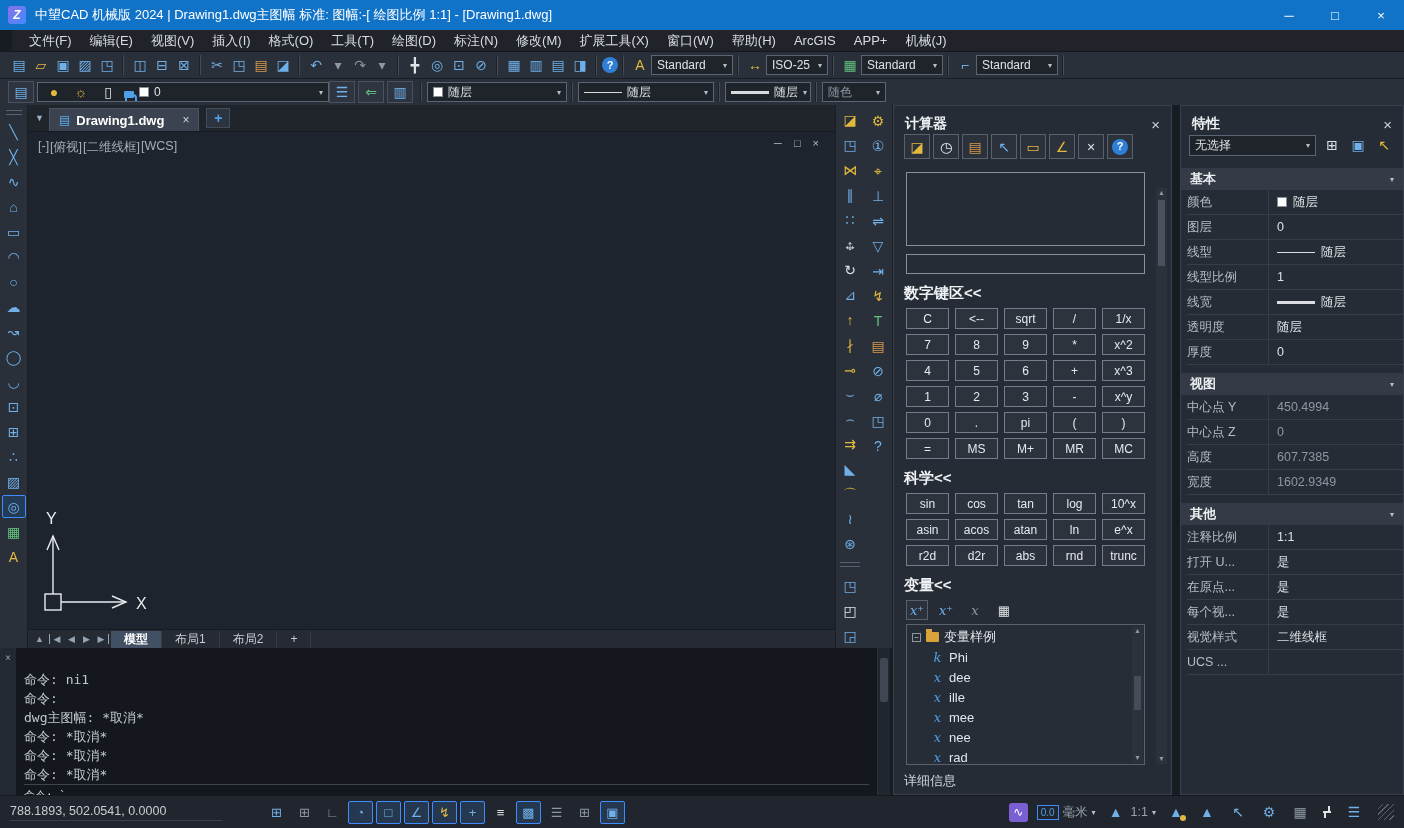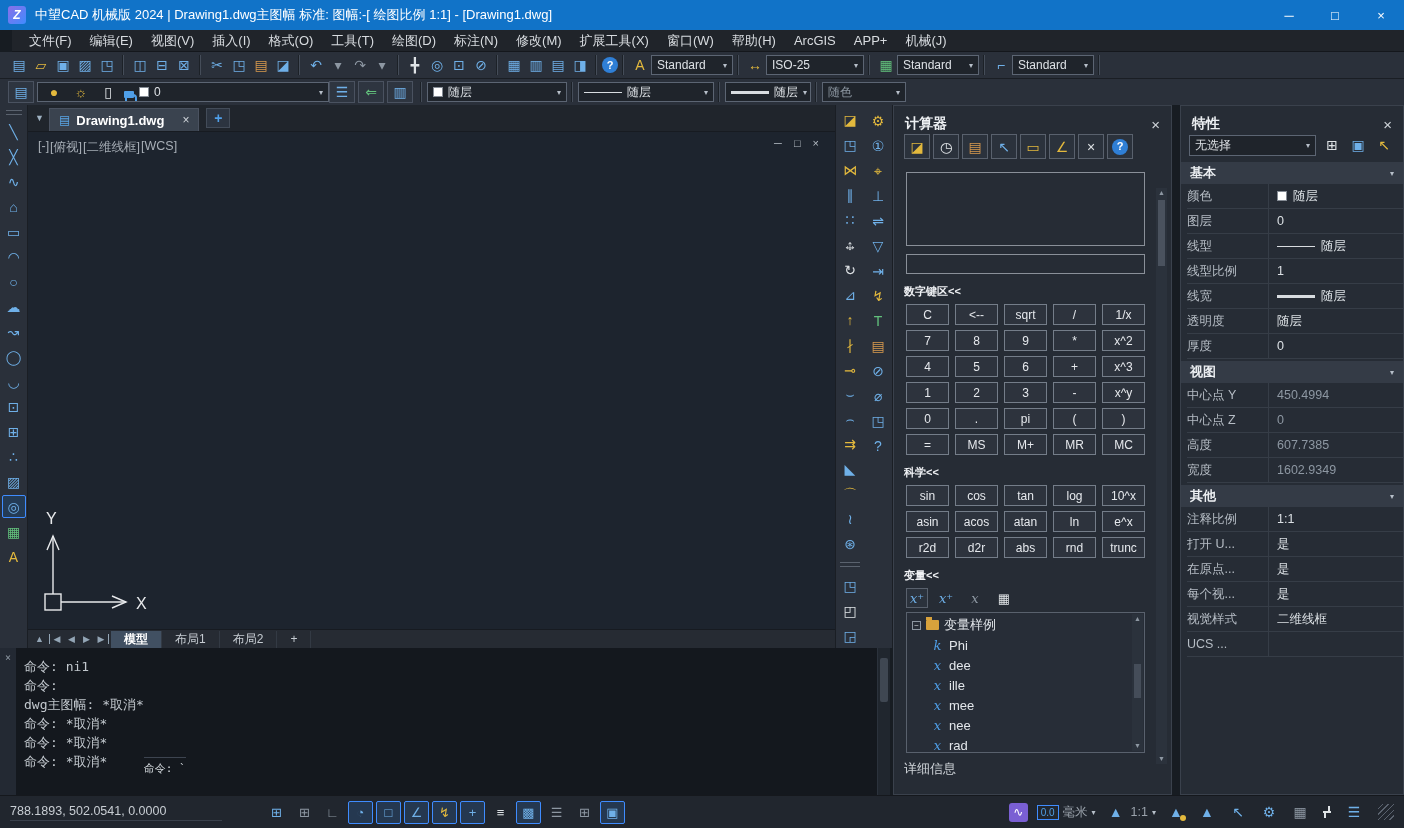--- a/index.html
+++ b/index.html
@@ -63,34 +63,34 @@
 .ucs{position:absolute;left:8px;bottom:6px}
 .layout-bar{height:19px;background:#262b33;display:flex;align-items:center;padding-left:4px;border-top:1px solid #171b21}
 .nav-b{color:#93a5b5;width:15px;text-align:center;font-size:9px}
 .nav-b.bar-l{border-left:1px solid #93a5b5;margin-left:2px}
 .nav-b.bar-r{border-right:1px solid #93a5b5;margin-right:2px}
 .lt{padding:0 13px;height:17px;line-height:16px;color:#c6ccd2;border-right:1px solid #333a44;font-size:12px}
 .lt.active{background:#415062;color:#fff;font-weight:bold}
 
 .cmd{position:absolute;left:0;top:648px;width:890px;height:147px;background:#14181e;display:flex;font-family:"DejaVu Sans Mono",monospace}
 .cmd-strip{width:16px;background:#232933;color:#8d97a2;font-size:10px;text-align:center;padding-top:4px}
-.cmd-body{flex:1;display:flex;flex-direction:row;padding:9px 8px 0}
+.cmd-body{flex:1;display:flex;flex-direction:column;padding:22px 8px 0}
 .cmd-line{height:19px;line-height:19px;color:#c2c8ce;font-size:13px;white-space:pre}
 .cmd-prompt{margin-top:auto;border-top:1px solid #3d4450;height:38px;line-height:22px;color:#d5dade;font-size:11px}
 .cmd-scroll{width:13px;background:#20262e;position:relative;border-left:1px solid #2b323c}
 .cmd-scroll .thumb{position:absolute;left:2px;right:2px;top:10px;height:44px;background:#3f4752;border-radius:2px}
 
 .calc{position:absolute;left:893px;top:105px;width:279px;height:690px;background:#262c35;border:1px solid #3a414c;overflow:hidden}
 .panel-title{height:27px;display:flex;align-items:flex-end;padding:0 11px;font-weight:bold;font-size:14px;color:#eceff2}
 .panel-title .x{margin-left:auto;font-weight:normal;color:#cfd4d9;font-size:15px}
 .calc-tb{display:flex;gap:3px;padding:1px 10px 4px}
 .calc-tbtn{width:26px;height:25px;border:1px solid #59616d;background:#2b323c;display:flex;align-items:center;justify-content:center;font-size:13px}
 .calc-display{margin:9px 26px 0 12px;height:74px;border:1px solid #8a9099}
 .calc-input{margin:8px 26px 0 12px;height:20px;border:1px solid #8a9099}
-.calc-h{font-weight:bold;font-size:11px;color:#f0f2f5;padding:10px 0 5px 10px}
+.calc-h{font-weight:bold;font-size:15px;color:#f0f2f5;padding:10px 0 5px 10px}
 .kgrid{display:grid;grid-template-columns:repeat(5,1fr);gap:5px 6px;margin:0 26px 0 12px}
 .ckey{height:21px;border:1px solid #747d89;background:#2d333d;color:#e6e9ed;font-size:12px;display:flex;align-items:center;justify-content:center;white-space:nowrap}
 .var-tb{display:flex;gap:7px;margin:0 0 4px 12px;align-items:center}
 .var-tbtn{width:22px;height:20px;display:flex;align-items:center;justify-content:center;font-size:13px;font-style:italic;font-family:"DejaVu Serif",serif}
 .var-tbtn.boxed{border:1px solid #59616d;background:#2b323c}
 .vtree{margin:0 26px 0 12px;height:141px;border:1px solid #59616d;background:#272d37;position:relative;overflow:hidden;padding-top:2px}
 .trow{height:20px;display:flex;align-items:center;gap:5px;padding-left:5px;font-size:13px;color:#e2e6ea}
 .trow.titem{padding-left:24px}
 .texp{width:9px;height:9px;border:1px solid #8d97a2;font-size:8px;line-height:7px;text-align:center;color:#cfd4d9;flex:none}
 .ic-folder{width:13px;height:10px;background:#d8a23c;border-radius:1px;position:relative;flex:none}
@@ -100,21 +100,21 @@
 .vtree-scroll .thumb{position:absolute;left:2px;right:2px;top:50px;height:34px;background:#454d59}
 .sarr{color:#8d97a2;font-size:7px;text-align:center;line-height:10px;height:10px}
 .sarr.bot{position:absolute;bottom:0;left:0;right:0}
 .calc-scroll{position:absolute;right:4px;top:82px;bottom:30px;width:11px;background:#2b323c}
 .calc-scroll .thumb{position:absolute;left:2px;right:2px;top:12px;height:66px;background:#4a525e}
 .calc-details{font-size:13px;color:#cfd4d9;padding:7px 0 0 10px}
 
 .props{position:absolute;left:1180px;top:105px;width:224px;height:690px;background:#262c35;border:1px solid #3a414c}
 .psel{display:flex;align-items:center;gap:5px;padding:1px 8px 4px}
 .psel .combo{flex:1;height:21px}
-.sec-h{height:22px;background:#343b46;display:flex;align-items:center;padding:0 9px;font-weight:bold;font-size:13px;color:#eceff2;margin-top:2px}
+.sec-h{height:22px;background:#343b46;display:flex;align-items:center;padding:0 9px;font-weight:bold;font-size:13px;color:#eceff2;margin-top:8px}
 .prow{display:flex;height:25px;border-bottom:1px solid #363d47;margin-left:6px;font-size:12.5px}
 .prow .pl{width:82px;color:#b6bdc5;border-right:1px solid #363d47;height:100%;display:flex;align-items:center;white-space:nowrap;overflow:hidden}
 .prow .pv{flex:1;padding-left:8px;color:#dbe0e4;display:flex;align-items:center;gap:6px;white-space:nowrap;overflow:hidden}
 .prow .pv.dim{color:#8d97a2}
 
 .statusbar{position:absolute;left:0;top:795px;width:1404px;height:33px;background:#21262e;border-top:1px solid #15181d;display:flex;align-items:center;padding:0 10px}
 .coords{font-size:12.5px;color:#c8cdd3;min-width:212px;border-bottom:1px solid #3a414c;padding-bottom:2px}
 .st-toggles{display:flex;gap:3px;margin-left:42px}
 .st{width:25px;height:23px;display:flex;align-items:center;justify-content:center;font-size:13px;position:relative}
 .st.act{border:1px solid #3f8cff;background:#253850;border-radius:2px}
@@ -201,21 +201,21 @@
       <span class="tbi ic-help">?</span>
     </span>
     <span class="vsep"></span>
     <span class="tbi t-y">A</span>
     <span class="combo" style="width: 82px;">
       <span>Standard</span>
       <span class="carr">▾</span>
     </span>
     <span class="vsep"></span>
     <span class="tbi t-y">↔</span>
-    <span class="combo" style="width: 98px;">
+    <span class="combo" style="width: 62px;">
       <span>ISO-25</span>
       <span class="carr">▾</span>
     </span>
     <span class="vsep"></span>
     <span class="tbi t-gr">▦</span>
     <span class="combo" style="width: 82px;">
       <span>Standard</span>
       <span class="carr">▾</span>
     </span>
     <span class="vsep"></span>
@@ -260,21 +260,21 @@
       <span>随层</span>
       <span class="carr">▾</span>
     </span>
     <span class="vsep"></span>
     <span class="combo" style="width: 86px;">
       <span class="line-sample lw"></span>
       <span>随层</span>
       <span class="carr">▾</span>
     </span>
     <span class="vsep"></span>
-    <span class="combo" style="width: 84px;">
+    <span class="combo" style="width: 64px;">
       <span class="dim">随色</span>
       <span class="carr">▾</span>
     </span>
   </div>
 
 <div class="left-toolbar" id="draw-toolbar">
     <div class="handle"></div>
     <span class="tbi t-b">╲</span>
     <span class="tbi t-b">╳</span>
     <span class="tbi t-b">∿</span>

